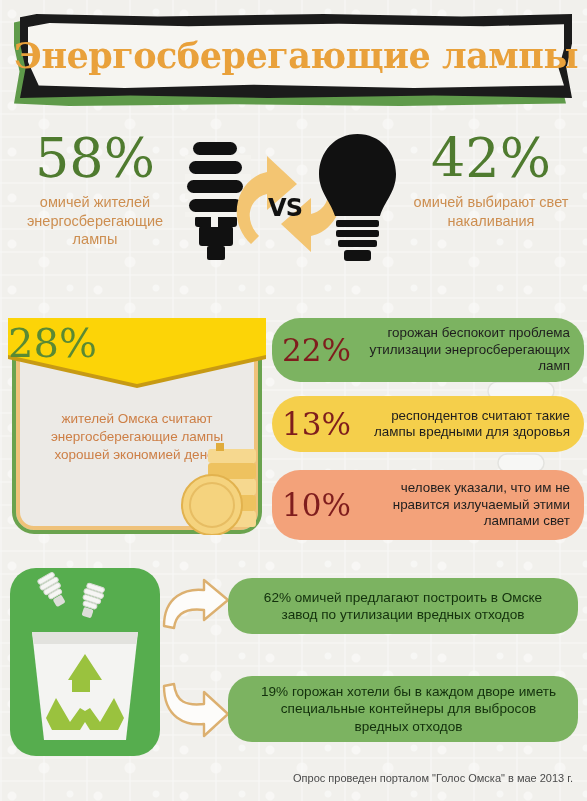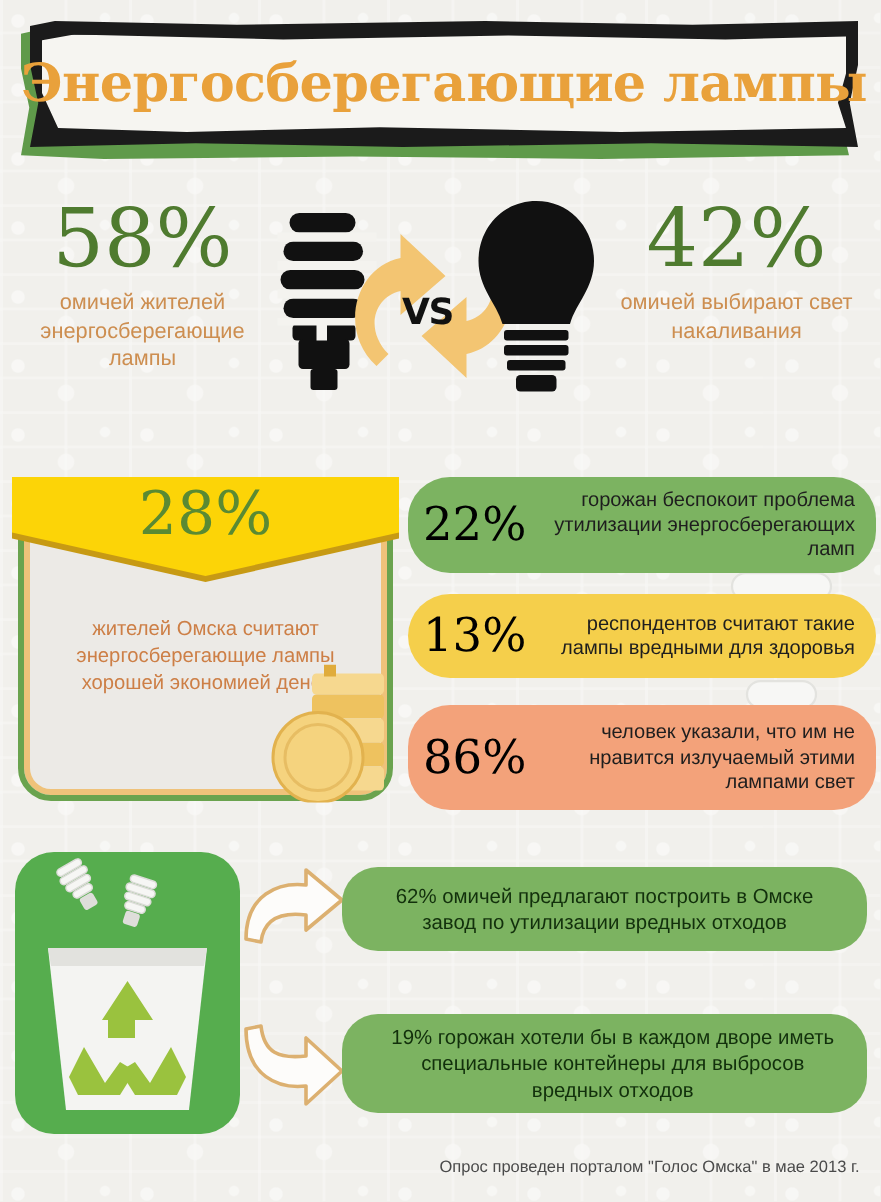--- a/index.html
+++ b/index.html
@@ -86,39 +86,39 @@
     position:absolute; left:0; top:0; width:258px; height:66px;
     background:#fcd407;
     clip-path: polygon(0 0, 100% 0, 100% 56%, 50% 100%, 0 56%);
   }
   .env-flap-shadow{
     position:absolute; left:0; top:4px; width:258px; height:66px;
     background:#c79a14;
     clip-path: polygon(0 0, 100% 0, 100% 56%, 50% 100%, 0 56%);
   }
   #env-pct{
-    position:absolute; left:0; top:2px; width:258px; text-align:center;
+    position:absolute; left:0; top:2px; width:258px; 
     font-family:"DejaVu Serif", serif; font-size:40px; color:#5a8a33; z-index:4;
   }
   #env-caption{
     position:absolute; left:18px; top:92px; width:222px; text-align:center;
     font-size:13.5px; color:#cd7f46; line-height:1.32;
   }
   #coins{ position:absolute; left:178px; top:443px; width:86px; height:92px; }
   
   #bars{ position:absolute; left:272px; top:318px; width:312px; height:232px; }
   #bg-bulb-big{ position:absolute; left:206px; top:10px; width:86px; height:212px; z-index:1; }
   .bar{
     position:absolute; left:0; width:312px;
     display:flex; align-items:center;
     border-radius:28px; z-index:2;
   }
   .bar .bar-pct{
     font-family:"DejaVu Serif", serif;
-    font-size:31px; color:#000000; flex:0 0 auto;
+    font-size:31px; color:#7f1d1d; flex:0 0 auto;
     padding-left:10px; padding-right:6px; line-height:1;
   }
   .bar .bar-text{
     font-size:13.4px; color:#1e1e1e; line-height:1.22; text-align:right; flex:1;
     padding-right:14px;
   }
   #bar-22{ top:0px; height:64px; background:#7cb361; }
   #bar-13{ top:78px; height:56px; background:#f5cf4b; }
   #bar-10{ top:152px; height:70px; background:#f3a27a; }
   
@@ -247,21 +247,21 @@
     <span class="bar-pct">22%</span>
     <span class="bar-text">горожан беспокоит проблема утилизации энергосберегающих ламп</span>
   </div>
 
   <div class="bar" id="bar-13">
     <span class="bar-pct">13%</span>
     <span class="bar-text">респондентов считают такие лампы вредными для здоровья</span>
   </div>
 
   <div class="bar" id="bar-10">
-    <span class="bar-pct">86%</span>
+    <span class="bar-pct">10%</span>
     <span class="bar-text">человек указали, что им не нравится излучаемый этими лампами свет</span>
   </div>
 </div>
 
 <div id="recycle-card">
   <svg id="recycle-svg" viewBox="0 0 150 188">
 
     <g transform="rotate(-30 44 26)">
       <g fill="#f6f6f4" stroke="#dcdcd8" stroke-width="1">
         <rect x="36" y="6" width="18" height="5" rx="2.5"></rect>

